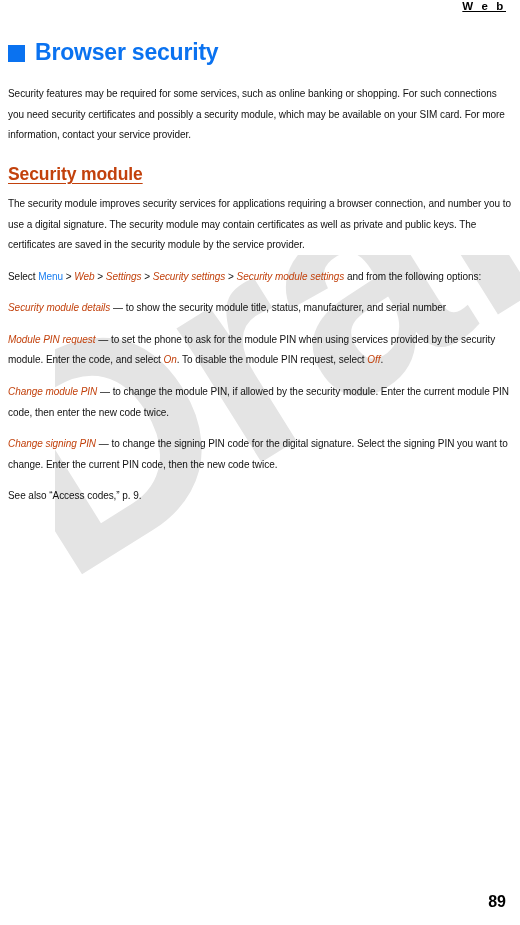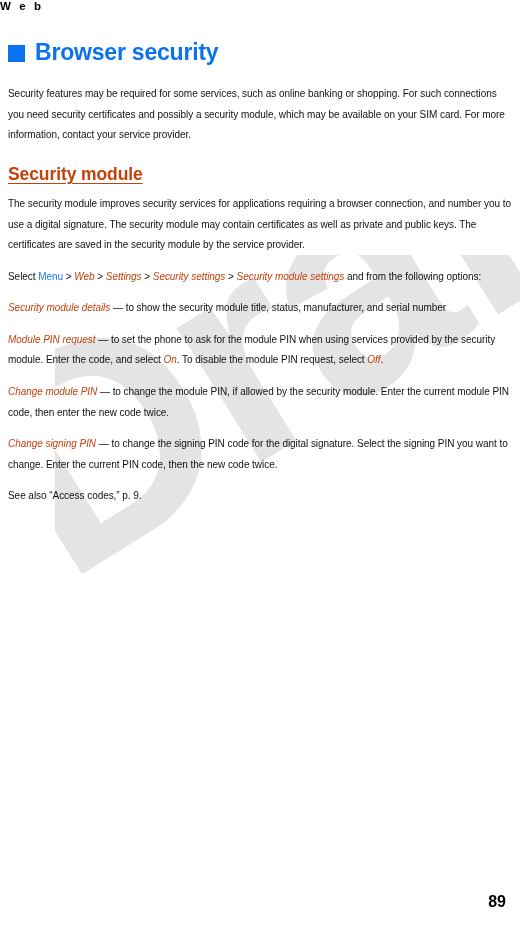--- a/index.html
+++ b/index.html
@@ -44,26 +44,27 @@
     fill: #e4e4e4;
     letter-spacing: -6px;
   }
 
   
   .running-header {
     position: absolute;
     top: 0px;
     left: 0;
     right: 14px;
-    text-align: left;
+    text-align: right;
     font-size: 11.5px;
     font-weight: bold;
     letter-spacing: 2.6px;
     color: #000;
     z-index: 3;
+    text-decoration: underline;
   }
 
   
   .content {
     position: absolute;
     left: 8px;
     top: 40px;
     width: 504px;
     z-index: 2;
   }

